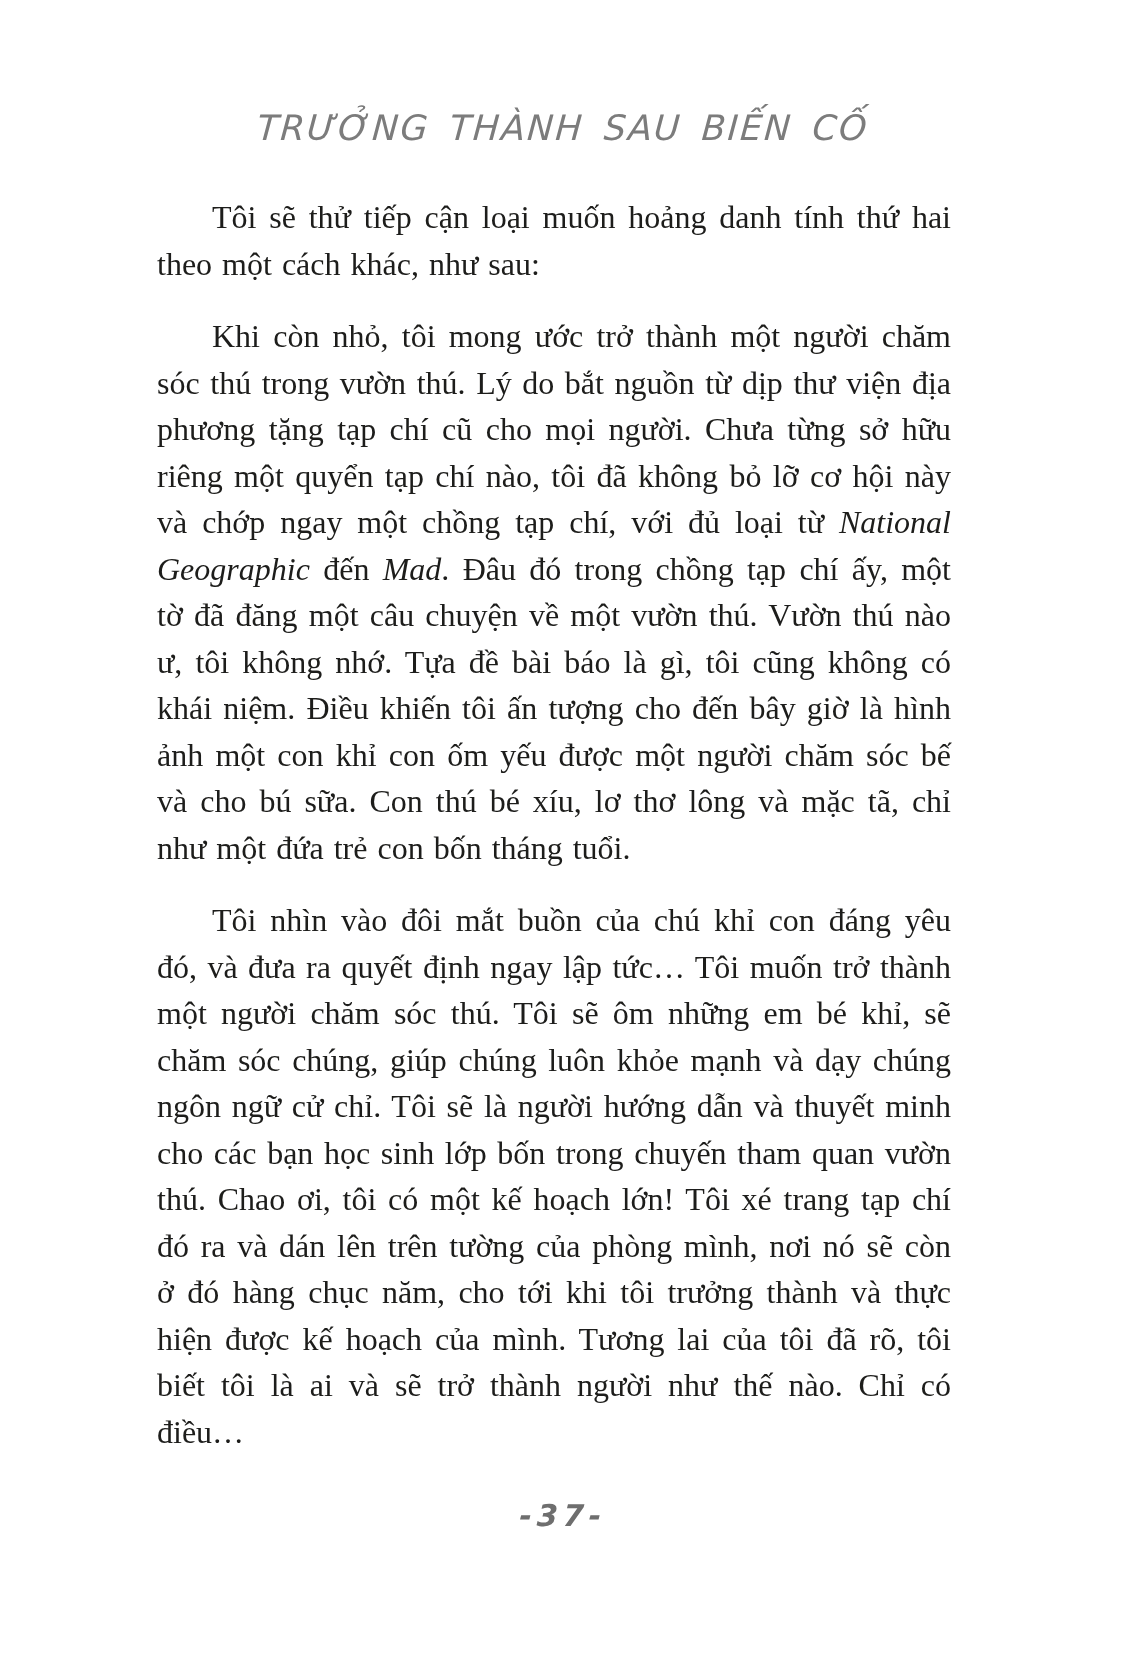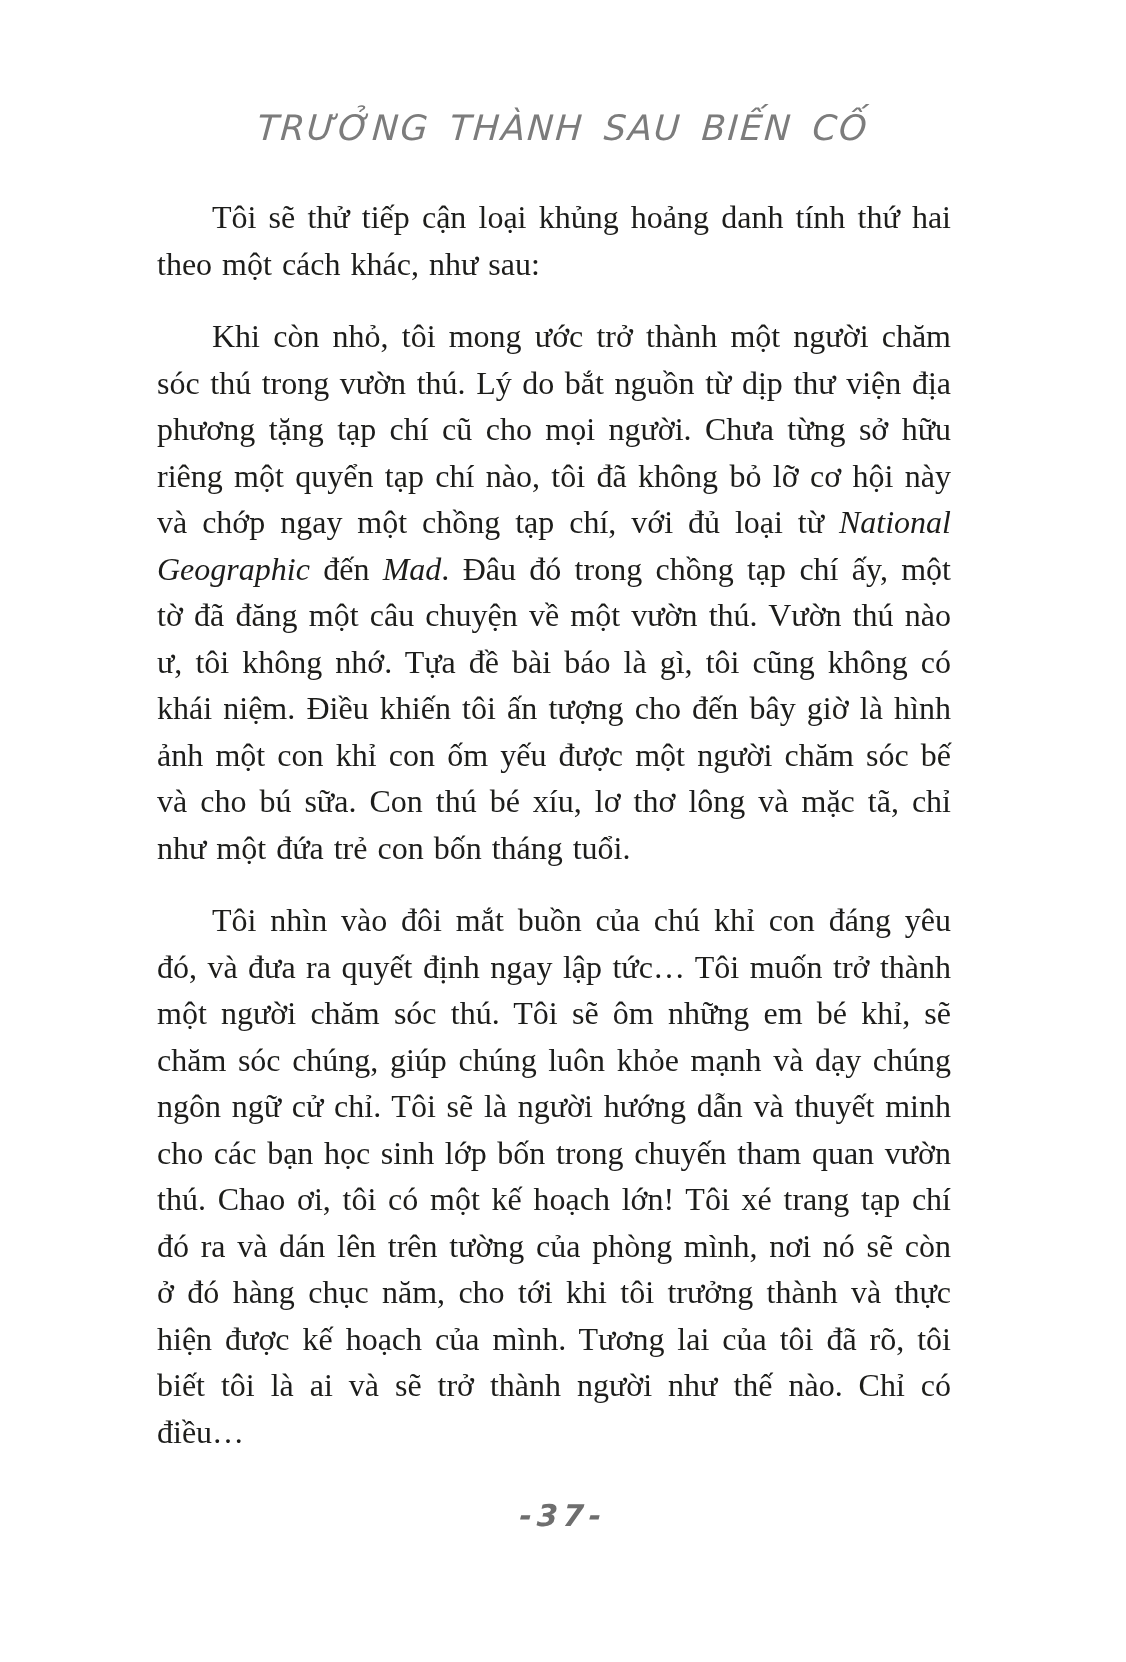--- a/index.html
+++ b/index.html
@@ -66,19 +66,19 @@
     transform: skewX(-3deg);
   }
 </style>
 </head>
 <body>
 
 <div class="page">
   <div class="running-head">TRƯỞNG THÀNH SAU BIẾN CỐ</div>
 
   <div class="body-text">
-      <p><span>Tôi sẽ thử tiếp cận loại khủng hoảng danh tính thứ hai theo một cách khác, như sau:</span></p>
+      <p><span>Tôi sẽ thử tiếp cận loại muốn hoảng danh tính thứ hai theo một cách khác, như sau:</span></p>
       <p><span>Khi còn nhỏ, tôi mong ước trở thành một người chăm sóc thú trong vườn thú. Lý do bắt nguồn từ dịp thư viện địa phương tặng tạp chí cũ cho mọi người. Chưa từng sở hữu riêng một quyển tạp chí nào, tôi đã không bỏ lỡ cơ hội này và chớp ngay một chồng tạp chí, với đủ loại từ </span><em>National Geographic</em><span> đến </span><em>Mad</em><span>. Đâu đó trong chồng tạp chí ấy, một tờ đã đăng một câu chuyện về một vườn thú. Vườn thú nào ư, tôi không nhớ. Tựa đề bài báo là gì, tôi cũng không có khái niệm. Điều khiến tôi ấn tượng cho đến bây giờ là hình ảnh một con khỉ con ốm yếu được một người chăm sóc bế và cho bú sữa. Con thú bé xíu, lơ thơ lông và mặc tã, chỉ như một đứa trẻ con bốn tháng tuổi.</span></p>
       <p><span>Tôi nhìn vào đôi mắt buồn của chú khỉ con đáng yêu đó, và đưa ra quyết định ngay lập tức… Tôi muốn trở thành một người chăm sóc thú. Tôi sẽ ôm những em bé khỉ, sẽ chăm sóc chúng, giúp chúng luôn khỏe mạnh và dạy chúng ngôn ngữ cử chỉ. Tôi sẽ là người hướng dẫn và thuyết minh cho các bạn học sinh lớp bốn trong chuyến tham quan vườn thú. Chao ơi, tôi có một kế hoạch lớn! Tôi xé trang tạp chí đó ra và dán lên trên tường của phòng mình, nơi nó sẽ còn ở đó hàng chục năm, cho tới khi tôi trưởng thành và thực hiện được kế hoạch của mình. Tương lai của tôi đã rõ, tôi biết tôi là ai và sẽ trở thành người như thế nào. Chỉ có điều…</span></p>
     </div>
 
   <div class="folio">-37-</div>
 </div>
 
 </body></html>

